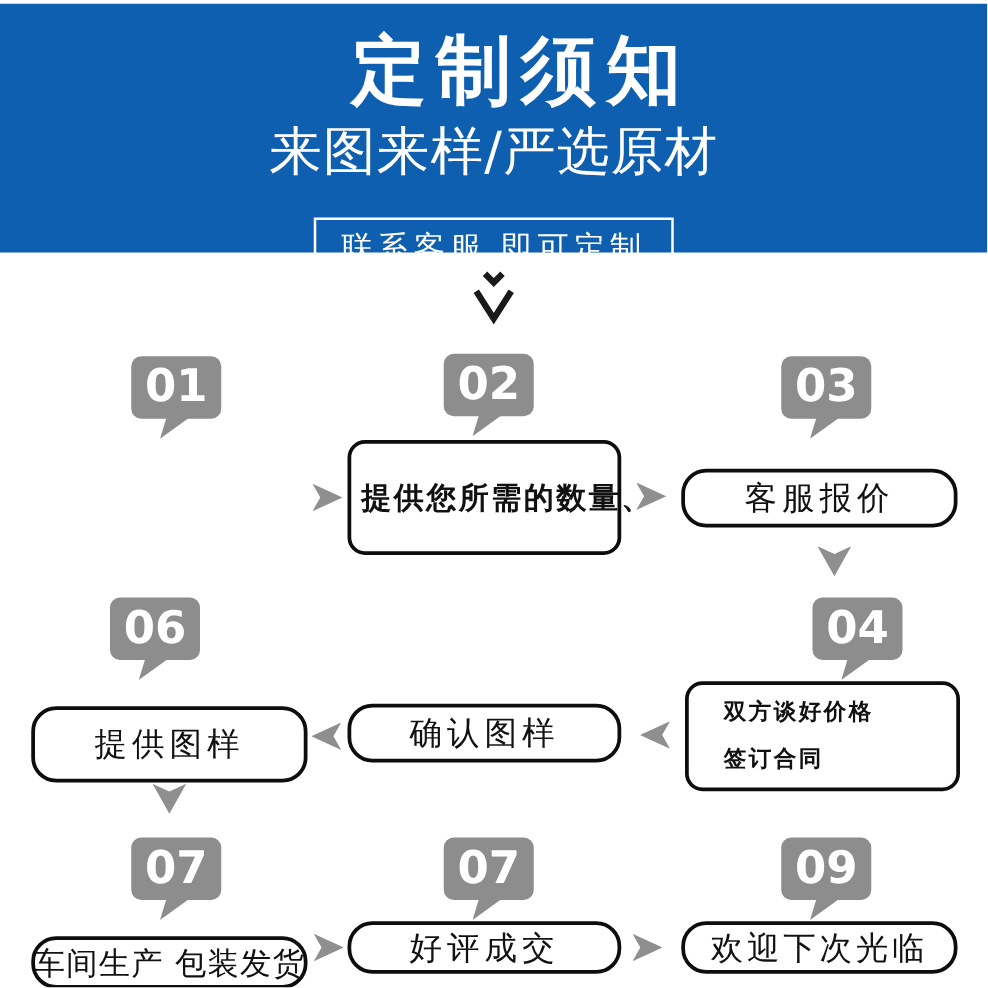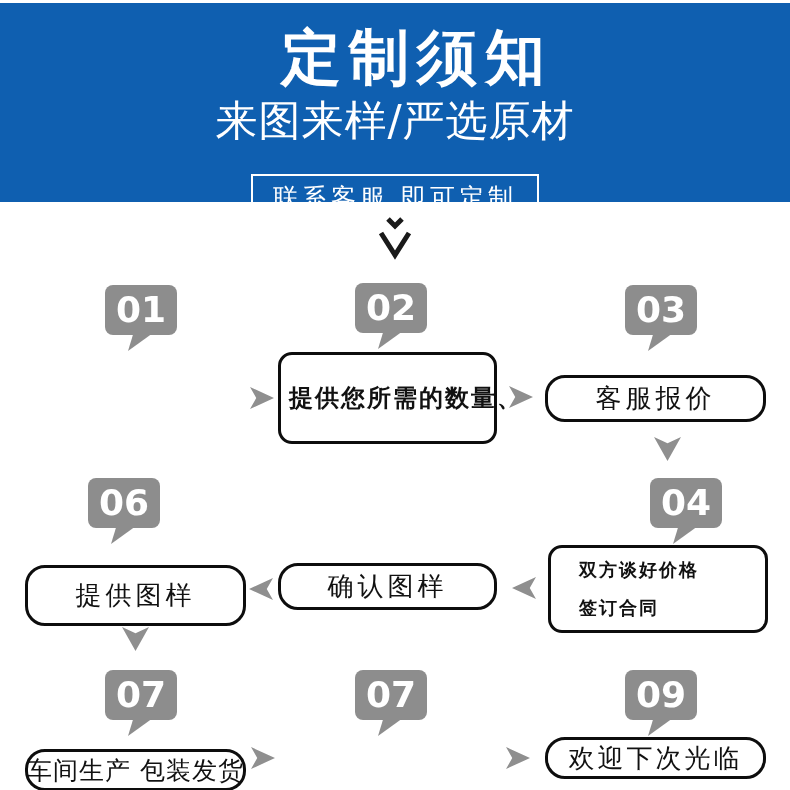--- a/index.html
+++ b/index.html
@@ -156,20 +156,23 @@
   </div>
   <div class="stepbox x07">
     <span>车间生产 包装发货</span>
   </div>
   <span class="arr right a-r3a"></span>
 
   <div class="badge b08">
     <span>07</span>
     <span class="tail"></span>
   </div>
+  <div class="stepbox x08">
+    <span>好评成交</span>
+  </div>
   <span class="arr right a-r3b"></span>
 
   <div class="badge b09">
     <span>09</span>
     <span class="tail"></span>
   </div>
   <div class="stepbox x09">
     <span>欢迎下次光临</span>
   </div>
 

